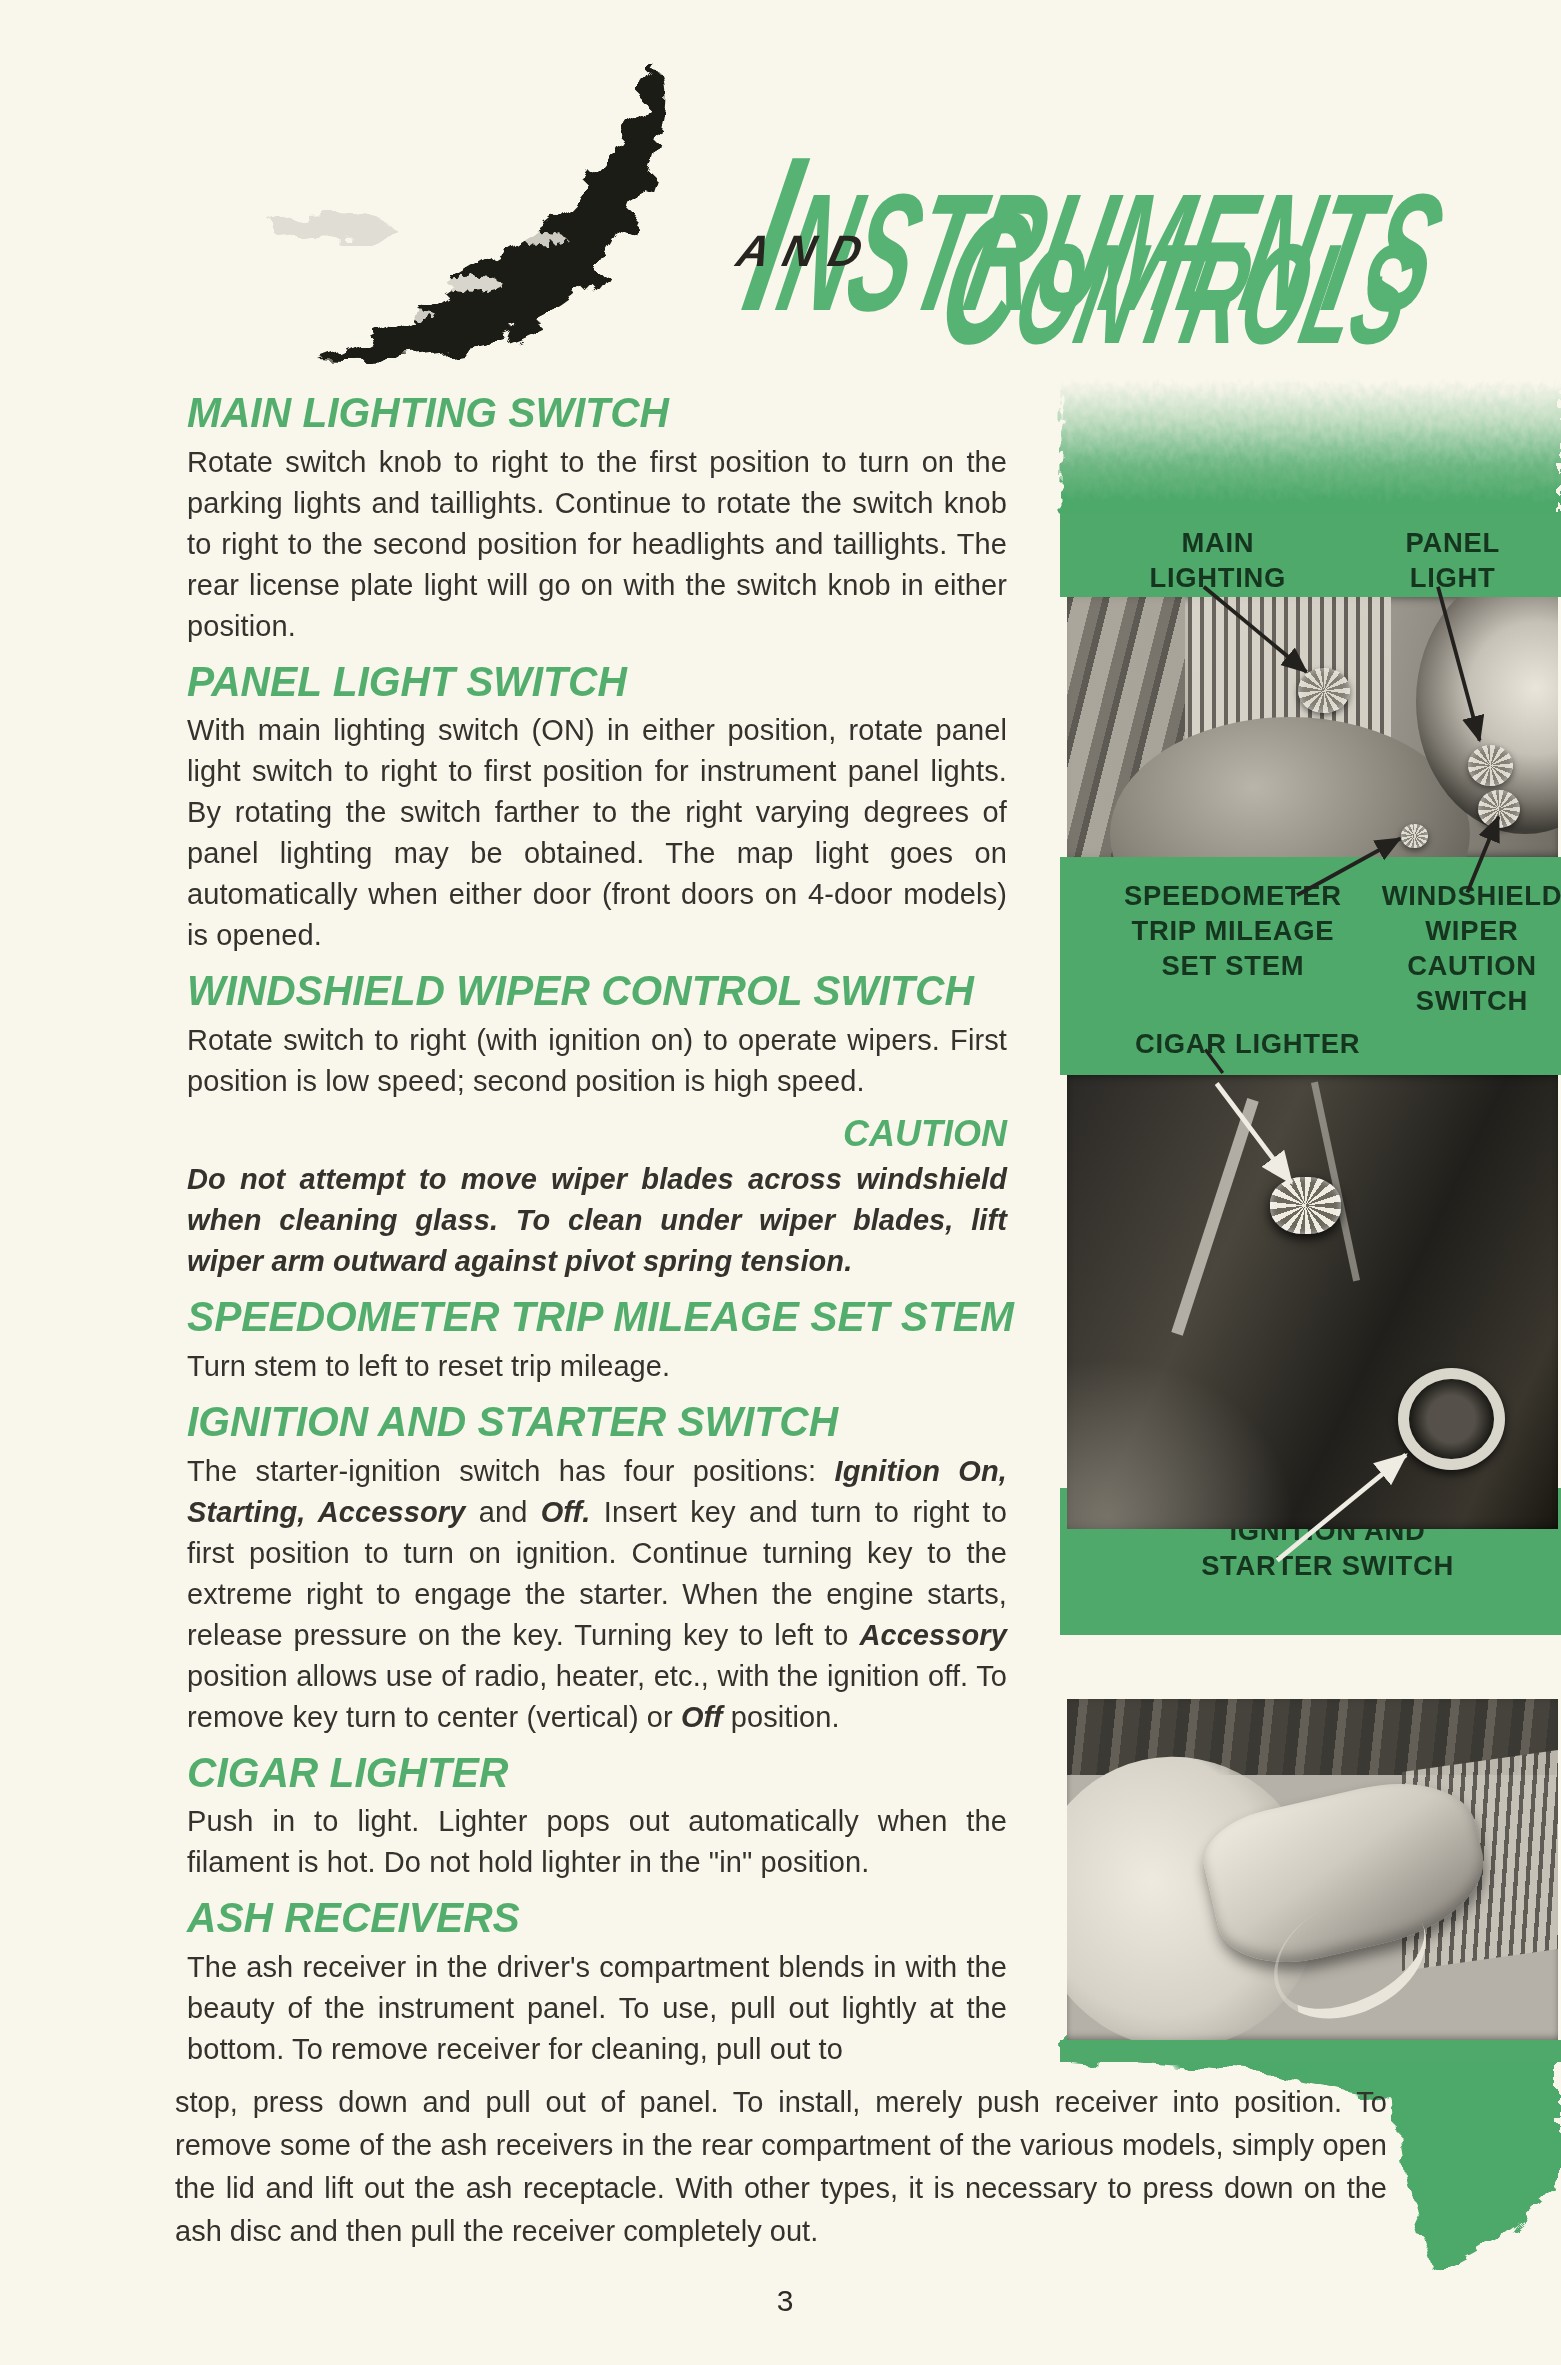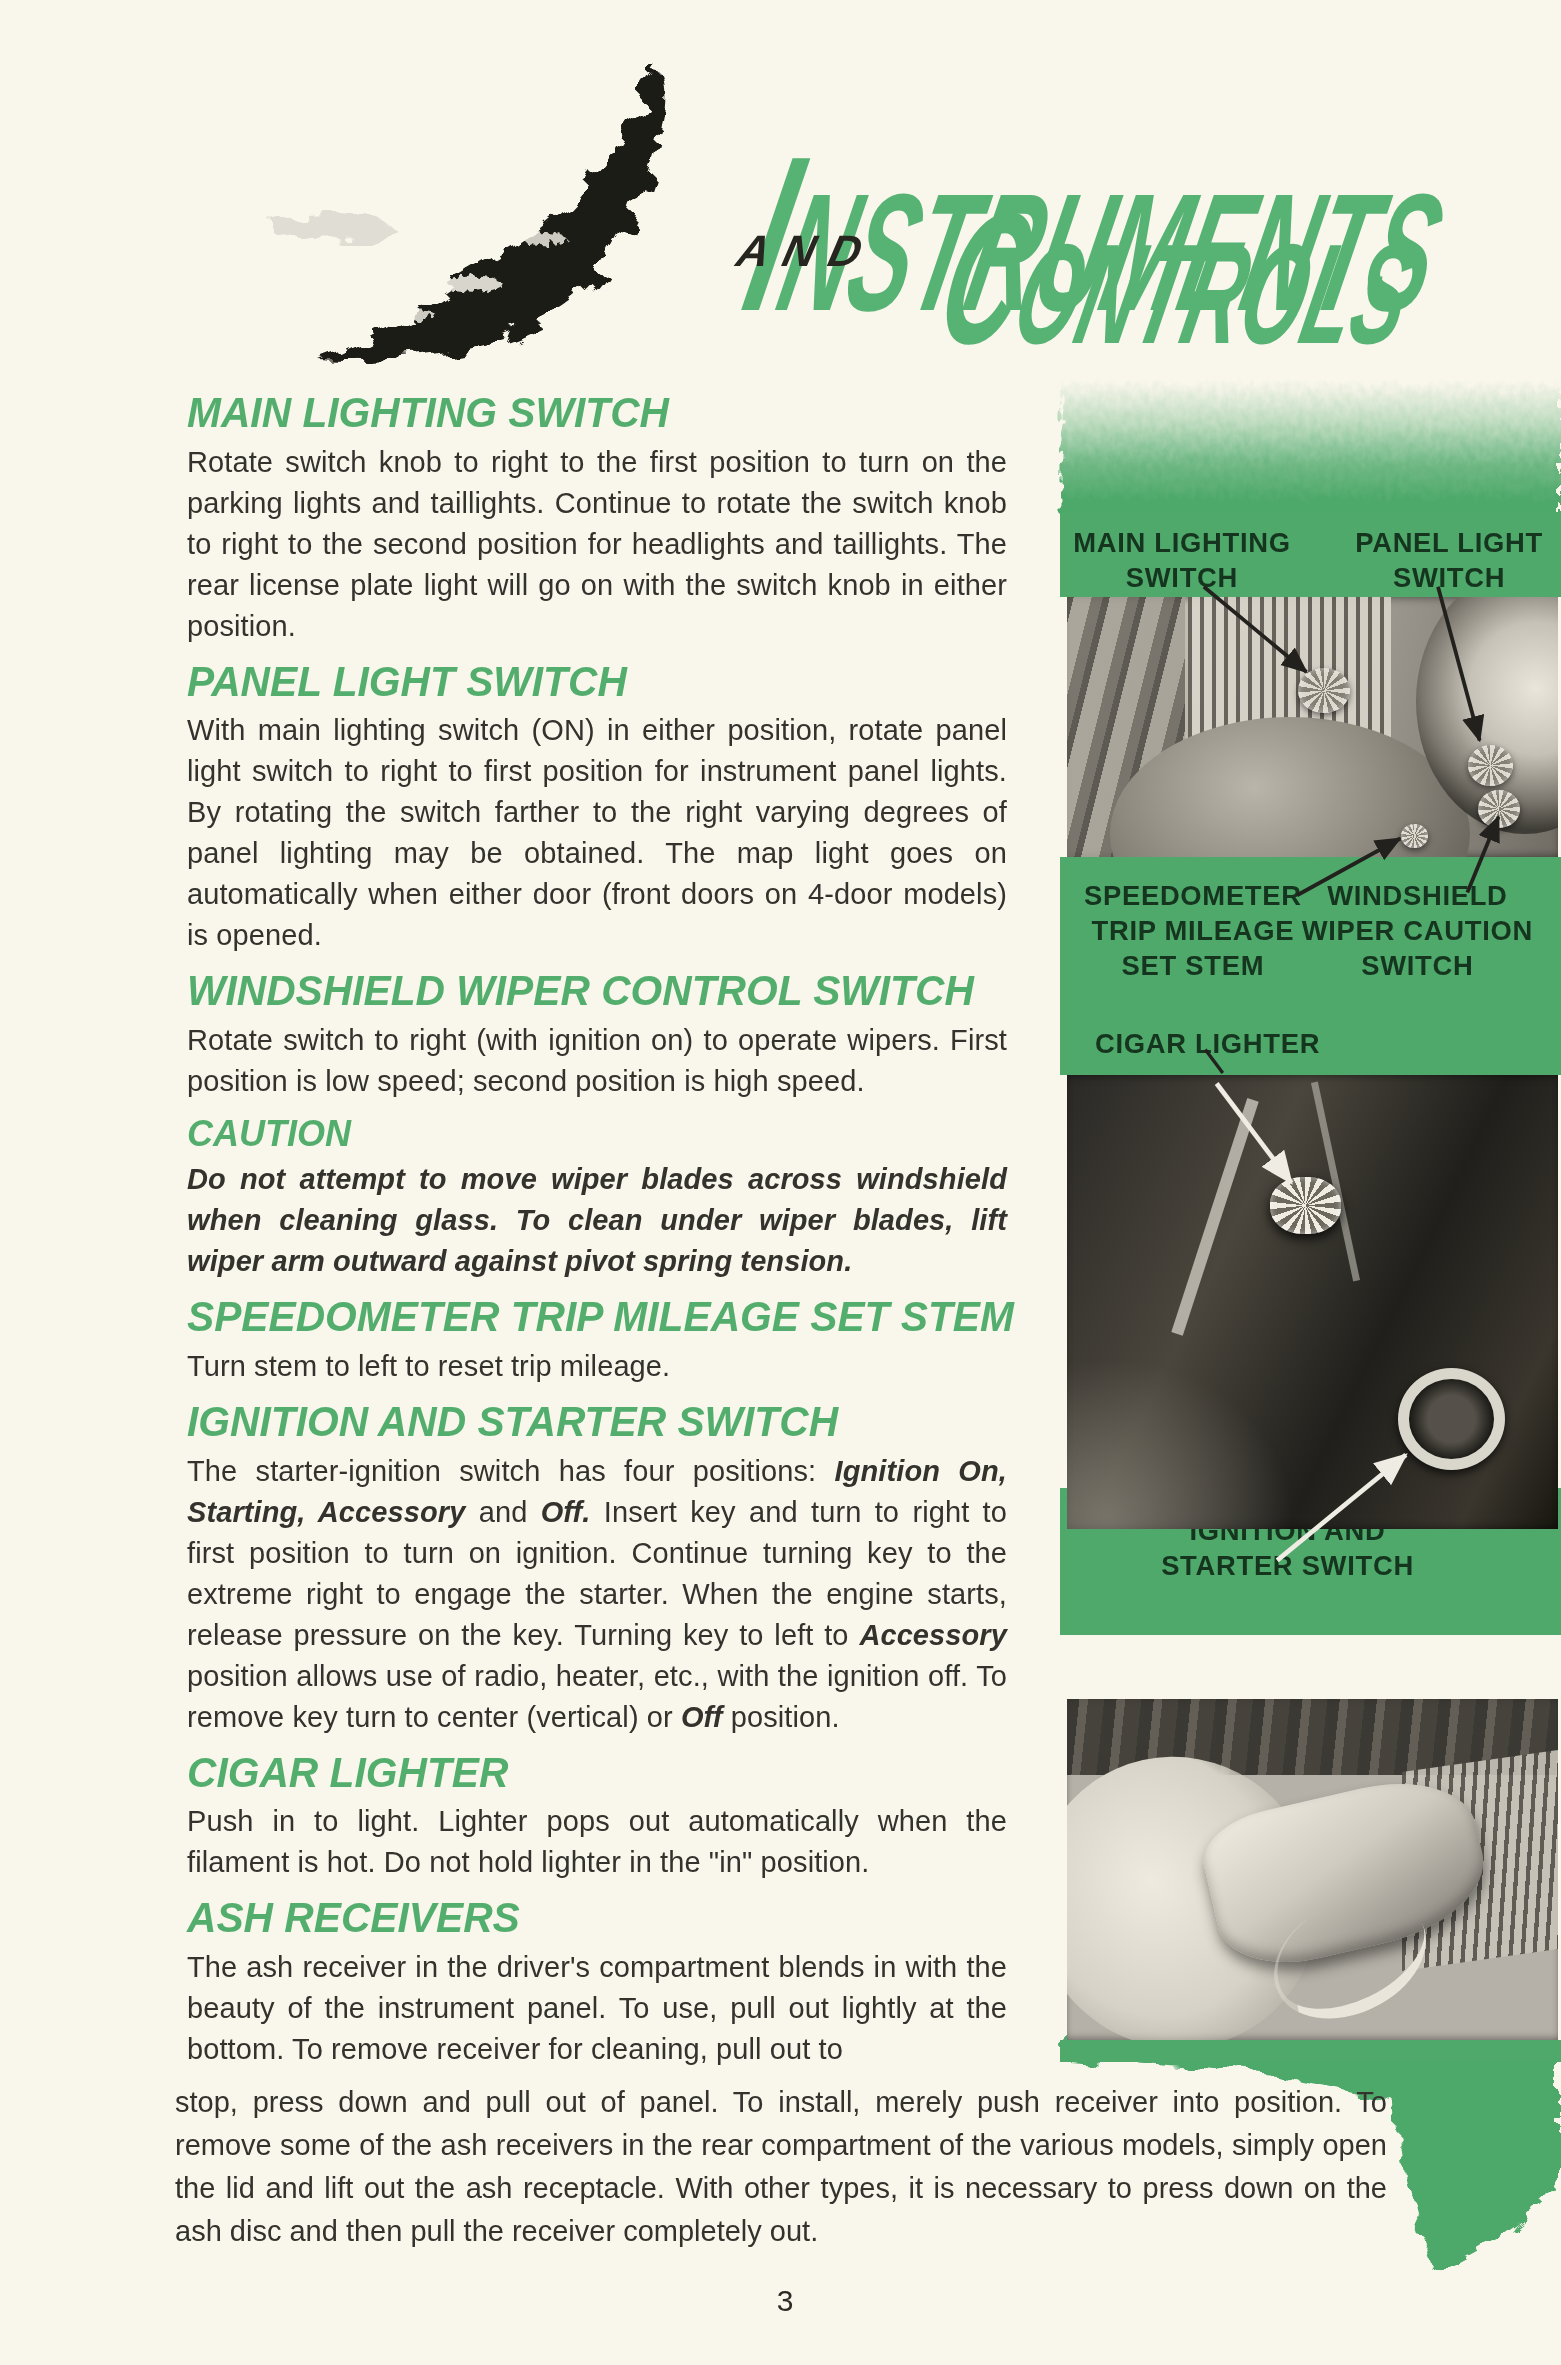--- a/index.html
+++ b/index.html
@@ -17,33 +17,33 @@
   .t-word::first-letter{font-size:132%;}
   .t-and{position:absolute;left:738px;top:226px;font-size:44px;font-weight:bold;font-style:italic;
          letter-spacing:14px;color:#26251f;transform:skewX(-13deg);}
   
   .leftcol{position:absolute;left:175px;top:392px;width:832px;}
   .sec{margin:0 0 14px 12px;}
   .sec h2{margin:0 0 7.6px 0;font-size:42px;line-height:1;font-weight:bold;font-style:italic;
           color:var(--green-head);white-space:nowrap;transform:scaleX(0.97);transform-origin:left;letter-spacing:0px;}
   .sec p{margin:0;font-size:29px;line-height:41px;text-align:justify;letter-spacing:0.1px;}
   .sec p span.b{font-weight:bold;font-style:italic;}
-  .caution h2{text-align:left;font-size:36px;white-space:normal;transform:none;}
+  .caution h2{text-align:right;font-size:36px;white-space:normal;transform:none;}
   .caution p{font-weight:bold;font-style:italic;}
   .bottompara{position:absolute;left:175px;top:2081px;width:1212px;font-size:29px;line-height:43px;
               text-align:justify;z-index:6;}
   .pagenum{position:absolute;left:752px;top:2284px;width:66px;text-align:center;font-size:30px;color:#2c2b26;z-index:6;}
   
   .band{position:absolute;left:1060px;width:502px;background:var(--green-band);z-index:2;}
   .b-row1{top:513px;height:84px;display:flex;justify-content:space-between;padding:12.3px 19px 0 13.2px;box-sizing:border-box;}
   .b-row2{top:857px;height:156px;display:flex;padding:21px 28px 0 24px;box-sizing:border-box;}
   .b-row3{top:1013px;height:62px;padding:13.2px 0 0 35px;box-sizing:border-box;}
   .b-row4{top:1488px;height:147px;padding:24.6px 0 0 76px;box-sizing:border-box;}
   .b-bot{top:2040px;height:22px;}
-  .figlabel{color:var(--label-text);font-weight:bold;font-size:27.4px;line-height:35px;text-align:center;letter-spacing:0.7px;}
+  .figlabel{color:var(--label-text);font-weight:bold;font-size:27.4px;line-height:35px;text-align:center;letter-spacing:0.7px;margin-left:40px;}
   .figlabel.left{text-align:left;}
   
   .photo{position:absolute;left:1067px;width:491px;z-index:3;overflow:hidden;
          box-shadow:inset 0 4.7px 8.5px -3.8px rgba(0,0,0,.45), inset 0 -4.7px 8.5px -3.8px rgba(0,0,0,.45);}
   .ph1{top:597px;height:260px;background:linear-gradient(102deg,#d6d2c8,#b9b5ab 32%,#928e85 68%,#716d65);}
   .ph1 .pillar{position:absolute;left:0;top:0;width:118px;height:100%;
       background:repeating-linear-gradient(104deg,#4a4741 0 6.6px,#a39f95 6.6px 24px,#6b675f 24px 35px);opacity:.85;}
   .ph1 .ribs{position:absolute;left:121px;top:0;width:203px;height:58%;
       background:repeating-linear-gradient(90deg,#5f5b54 0 3.8px,#d9d5cb 3.8px 12px);opacity:.9;}
   .ph1 .cowl{position:absolute;left:43px;top:46%;width:360px;height:90%;border-radius:50%;

